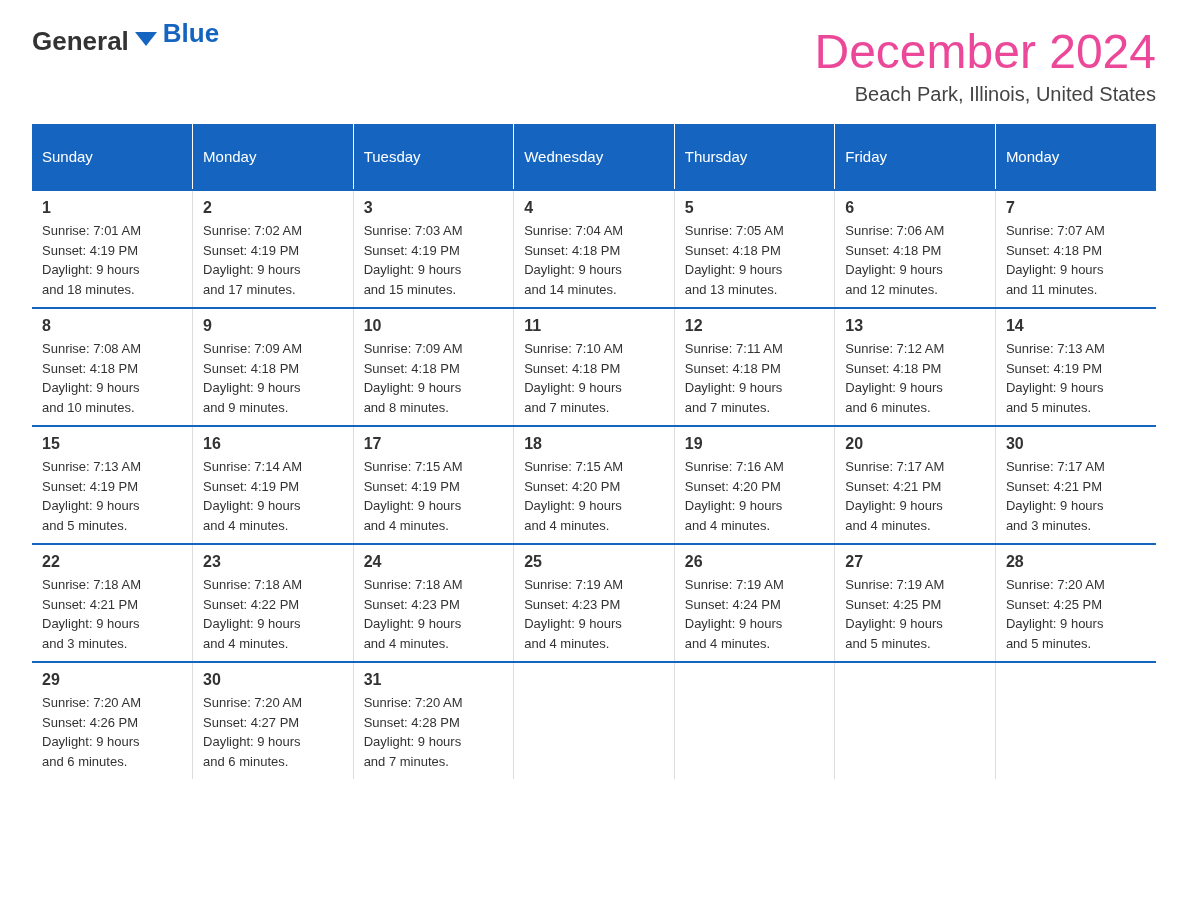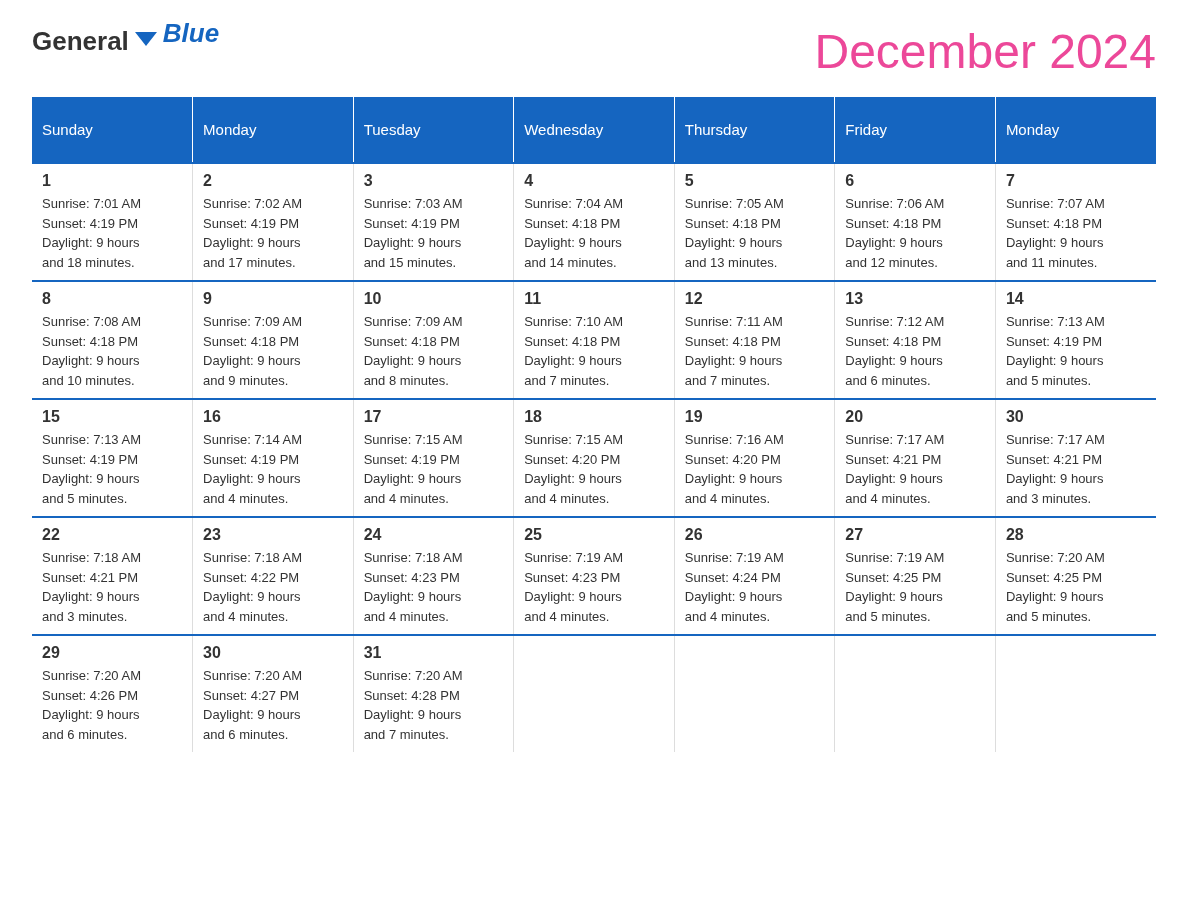--- a/index.html
+++ b/index.html
@@ -80,24 +80,25 @@
 <div class="header-area">
   <div class="logo">
     <div style="display:flex; align-items:center; gap:0;">
       <span style="font-size:26px; font-weight:bold; color:#333;">General</span>
       <div style="position:relative; display:inline-block; margin-left:2px;">
         <svg width="30" height="30" viewBox="0 0 30 30">
           <polygon points="15,22 4,8 26,8" fill="#1565c0"></polygon>
         </svg>
       </div>
     </div>
-    <div style="font-size:26px; font-weight:bold; color:#1565c0; margin-top:-6px; margin-left:2px;font-style:italic;">Blue</div>
+    <div style="font-size:26px; font-weight:bold; color:#1565c0; margin-top:-6px; margin-left:2px;">Blue</div>
   </div>
   <div class="title-area">
     <div class="month-title">December 2024</div>
+    <div class="location-title">Beach Park, Illinois, United States</div>
   </div>
 </div>
 
 <table>
   <thead>
     <tr>
     <th>Sunday</th>
         <th>Monday</th>
         <th>Tuesday</th>
         <th>Wednesday</th>

